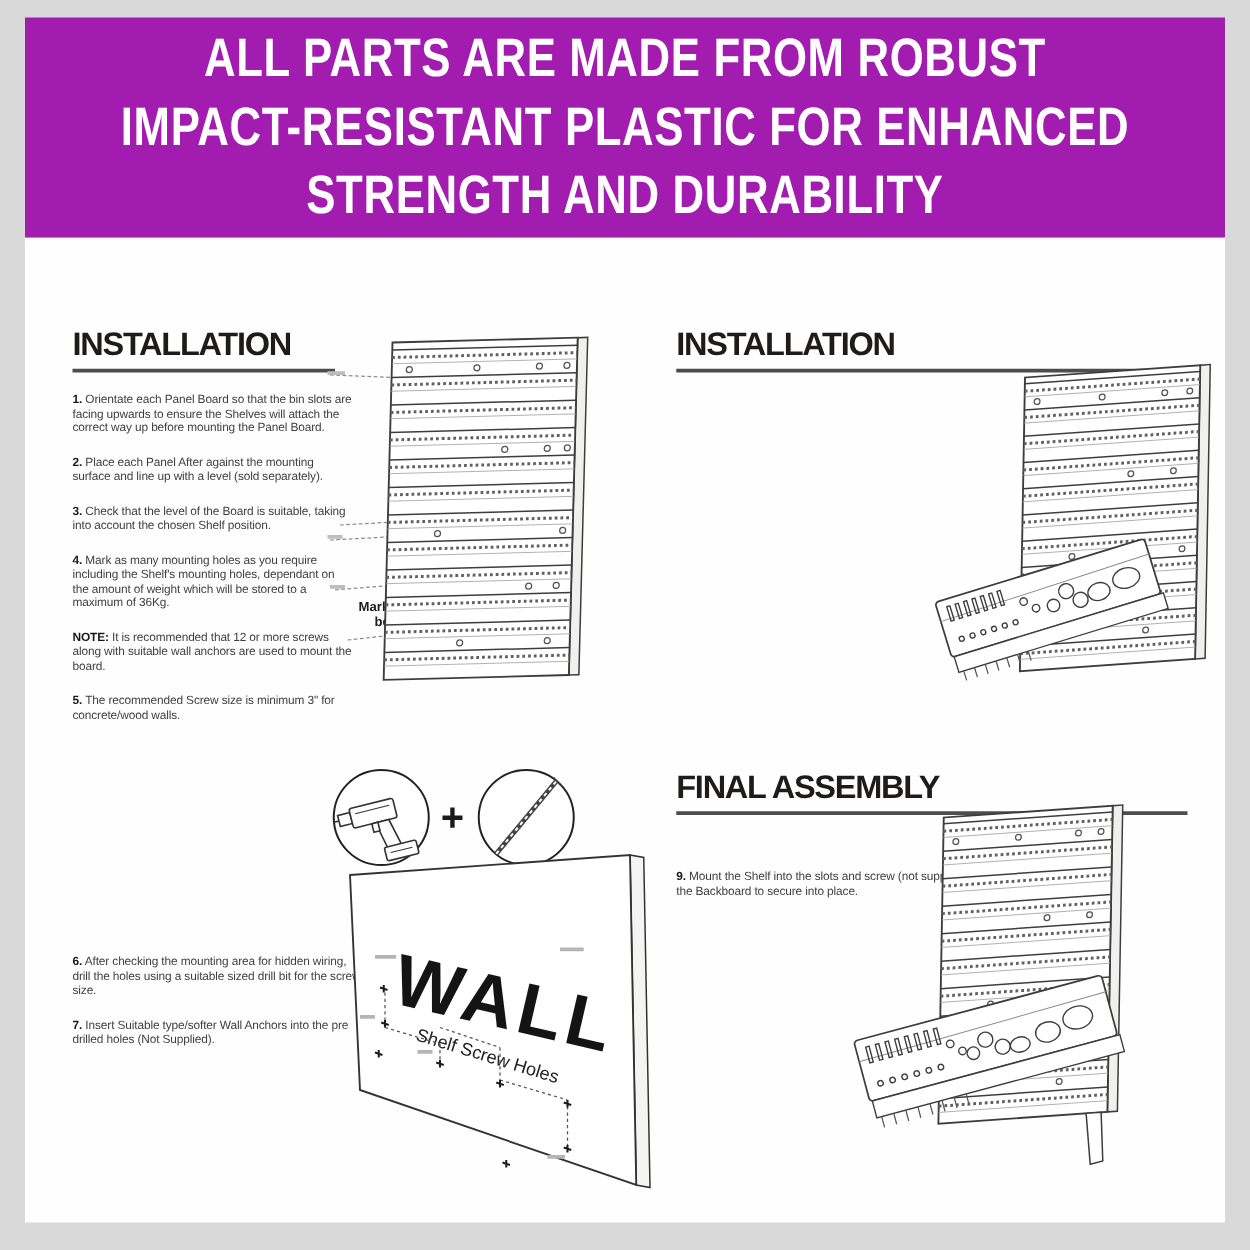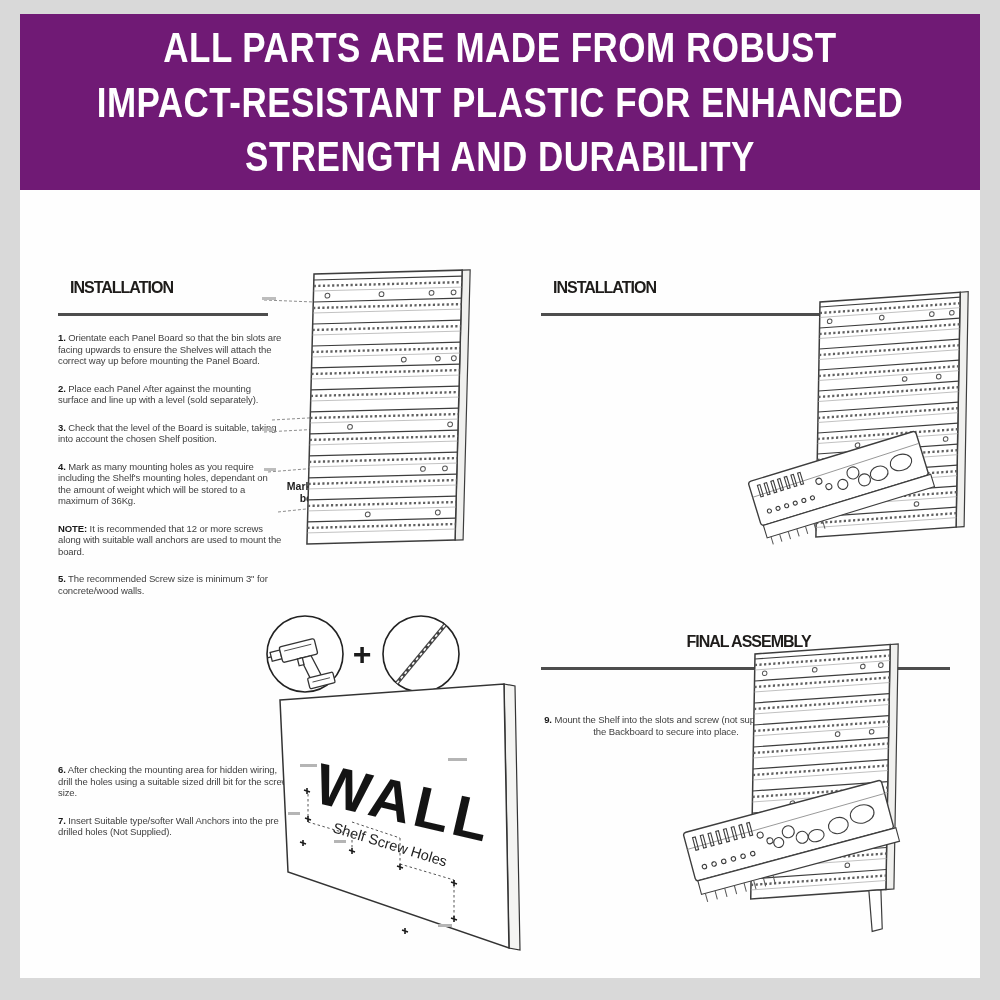--- a/index.html
+++ b/index.html
@@ -8,31 +8,31 @@
     background:#d9d9d9;
     font-family:"Liberation Sans", sans-serif;
     -webkit-font-smoothing:antialiased;
   }
   .content-area{
     position:absolute;left:20px;top:190px;width:960px;height:788px;
     background:#fefefe;
   }
   .banner{
     position:absolute;left:20px;top:14px;width:960px;height:176px;
-    background:#701a75;display:flex;flex-direction:column;justify-content:center;
+    background:#a21caf;display:flex;flex-direction:column;justify-content:center;
     align-items:center;
   }
   .banner-lines{
     transform:scale(1,1.24);transform-origin:center center;
     text-align:center;color:#ffffff;font-weight:bold;
     font-size:35px;line-height:44px;letter-spacing:.5px;white-space:nowrap;
   }
   .col{position:absolute;}
   h2.sec-title{
-    margin:12px;font-size:16px;line-height:27px;font-weight:bold;letter-spacing:-1px;
+    margin:0;font-size:26px;line-height:27px;font-weight:bold;letter-spacing:-1px;
     color:#1e1c1a;
   }
   .rule{height:3px;background:#4d4d4d;margin-top:6px;}
   .steps{margin-top:10px;}
   .steps p{
     margin:16px 0 6px 0;font-size:9.5px;line-height:11.5px;color:#3f3f3f;
     letter-spacing:-.1px;
   }
   .steps p b{color:#181818;}
   .fig-label{
@@ -253,21 +253,21 @@
   </g>
   <g fill="#b5b5b5">
     <rect x="48" y="92" width="17" height="3"></rect>
     <rect x="196" y="86" width="19" height="3"></rect>
     <rect x="36" y="140" width="12" height="3"></rect>
     <rect x="82" y="168" width="12" height="3"></rect>
     <rect x="186" y="252" width="14" height="3"></rect>
   </g>
 </svg>
 
-<div class="col" style="left:541px;top:616px;width:415px;text-align:center;">
+<div class="col" style="left:541px;top:616px;width:415px;">
   <h2 class="sec-title">FINAL ASSEMBLY</h2>
   <div class="rule" style="width:409px;"></div>
   <div class="steps" style="width:250px;margin-top:44px;">
     <p><b>9.</b> <span>Mount the Shelf into the slots and screw (not supplied) to the Backboard to secure into place.</span></p>
   </div>
 </div>
 
 <svg style="left:655px;top:648px;" width="325" height="300" viewBox="0 0 325 300">
   <defs>
     <g id="railC">

